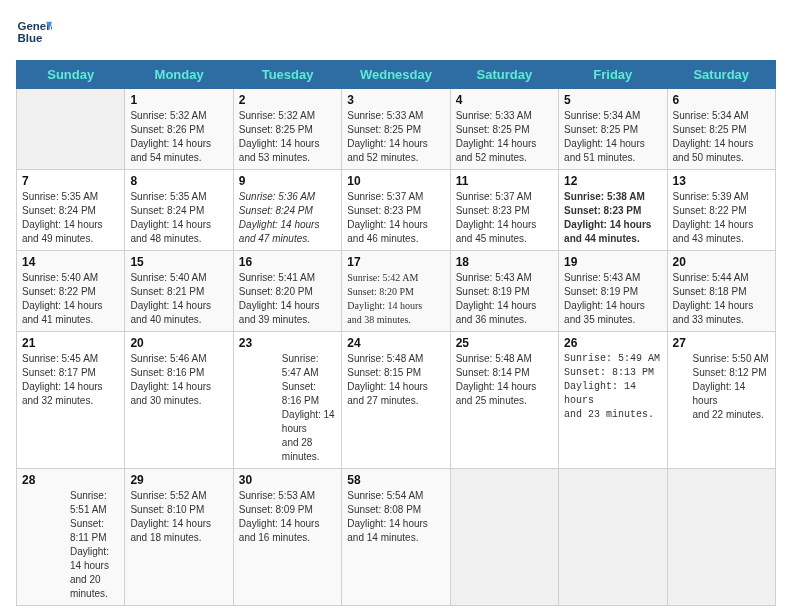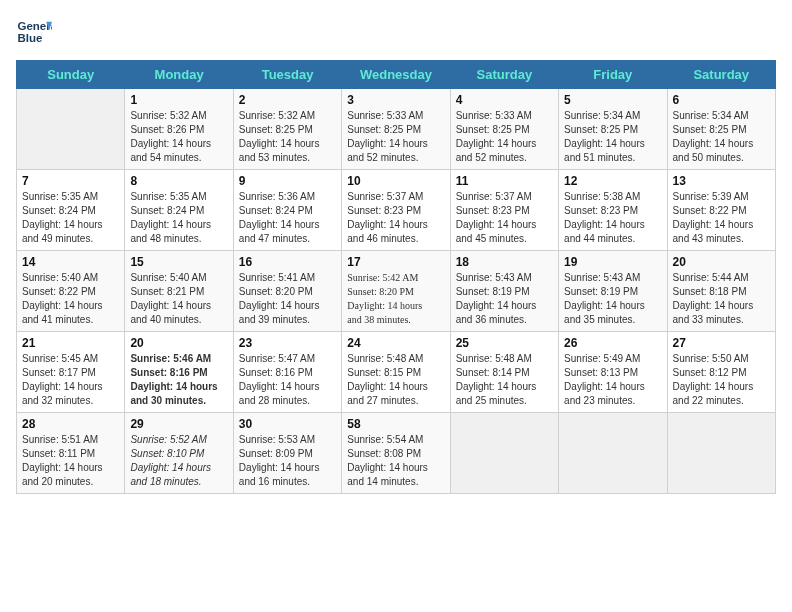--- a/index.html
+++ b/index.html
@@ -173,42 +173,42 @@
         </td>
         <td>
           <span class="day-number">8</span>
           <div class="day-info" style="white-space: pre-line;">Sunrise: 5:35 AM
 Sunset: 8:24 PM
 Daylight: 14 hours
 and 48 minutes.</div>
         </td>
         <td>
           <span class="day-number">9</span>
-          <div class="day-info" style="white-space: pre-line;">Sunrise: 5:36 AM
+          <div class="day-info" style="white-space: pre-line; font-style: italic;">Sunrise: 5:36 AM
 Sunset: 8:24 PM
 Daylight: 14 hours
 and 47 minutes.</div>
         </td>
         <td>
           <span class="day-number">10</span>
           <div class="day-info" style="white-space: pre-line;">Sunrise: 5:37 AM
 Sunset: 8:23 PM
 Daylight: 14 hours
 and 46 minutes.</div>
         </td>
         <td>
           <span class="day-number">11</span>
           <div class="day-info" style="white-space: pre-line;">Sunrise: 5:37 AM
 Sunset: 8:23 PM
 Daylight: 14 hours
 and 45 minutes.</div>
         </td>
         <td>
           <span class="day-number">12</span>
-          <div class="day-info" style="white-space: pre-line;">Sunrise: 5:38 AM
+          <div class="day-info" style="white-space: pre-line; font-weight: bold;">Sunrise: 5:38 AM
 Sunset: 8:23 PM
 Daylight: 14 hours
 and 44 minutes.</div>
         </td>
         <td>
           <span class="day-number">13</span>
           <div class="day-info" style="white-space: pre-line;">Sunrise: 5:39 AM
 Sunset: 8:22 PM
 Daylight: 14 hours
 and 43 minutes.</div>
@@ -268,72 +268,72 @@
       <tr>
         <td>
           <span class="day-number">21</span>
           <div class="day-info" style="white-space: pre-line;">Sunrise: 5:45 AM
 Sunset: 8:17 PM
 Daylight: 14 hours
 and 32 minutes.</div>
         </td>
         <td>
           <span class="day-number">20</span>
-          <div class="day-info" style="white-space: pre-line; font-weight: bold;">Sunrise: 5:46 AM
+          <div class="day-info" style="white-space: pre-line;">Sunrise: 5:46 AM
 Sunset: 8:16 PM
 Daylight: 14 hours
 and 30 minutes.</div>
         </td>
         <td>
           <span class="day-number">23</span>
-          <div class="day-info" style="white-space: pre-line;">Sunrise: 5:47 AM
+          <div class="day-info" style="white-space: pre-line; margin-left: 43px;">Sunrise: 5:47 AM
 Sunset: 8:16 PM
 Daylight: 14 hours
 and 28 minutes.</div>
         </td>
         <td>
           <span class="day-number">24</span>
           <div class="day-info" style="white-space: pre-line;">Sunrise: 5:48 AM
 Sunset: 8:15 PM
 Daylight: 14 hours
 and 27 minutes.</div>
         </td>
         <td>
           <span class="day-number">25</span>
           <div class="day-info" style="white-space: pre-line;">Sunrise: 5:48 AM
 Sunset: 8:14 PM
 Daylight: 14 hours
 and 25 minutes.</div>
         </td>
         <td>
           <span class="day-number">26</span>
-          <div class="day-info" style="white-space: pre-line;">Sunrise: 5:49 AM
+          <div class="day-info" style="white-space: pre-line; font-family: Liberation Mono, monospace;">Sunrise: 5:49 AM
 Sunset: 8:13 PM
 Daylight: 14 hours
 and 23 minutes.</div>
         </td>
         <td>
           <span class="day-number">27</span>
-          <div class="day-info" style="white-space: pre-line;">Sunrise: 5:50 AM
+          <div class="day-info" style="white-space: pre-line; margin-left: 20px;">Sunrise: 5:50 AM
 Sunset: 8:12 PM
 Daylight: 14 hours
 and 22 minutes.</div>
         </td>
       </tr>
       <tr>
         <td>
           <span class="day-number">28</span>
-          <div class="day-info" style="white-space: pre-line;">Sunrise: 5:51 AM
+          <div class="day-info" style="white-space: pre-line; margin-left: 48px;">Sunrise: 5:51 AM
 Sunset: 8:11 PM
 Daylight: 14 hours
 and 20 minutes.</div>
         </td>
         <td>
           <span class="day-number">29</span>
-          <div class="day-info" style="white-space: pre-line; font-style: italic;">Sunrise: 5:52 AM
+          <div class="day-info" style="white-space: pre-line;">Sunrise: 5:52 AM
 Sunset: 8:10 PM
 Daylight: 14 hours
 and 18 minutes.</div>
         </td>
         <td>
           <span class="day-number">30</span>
           <div class="day-info" style="white-space: pre-line;">Sunrise: 5:53 AM
 Sunset: 8:09 PM
 Daylight: 14 hours
 and 16 minutes.</div>

